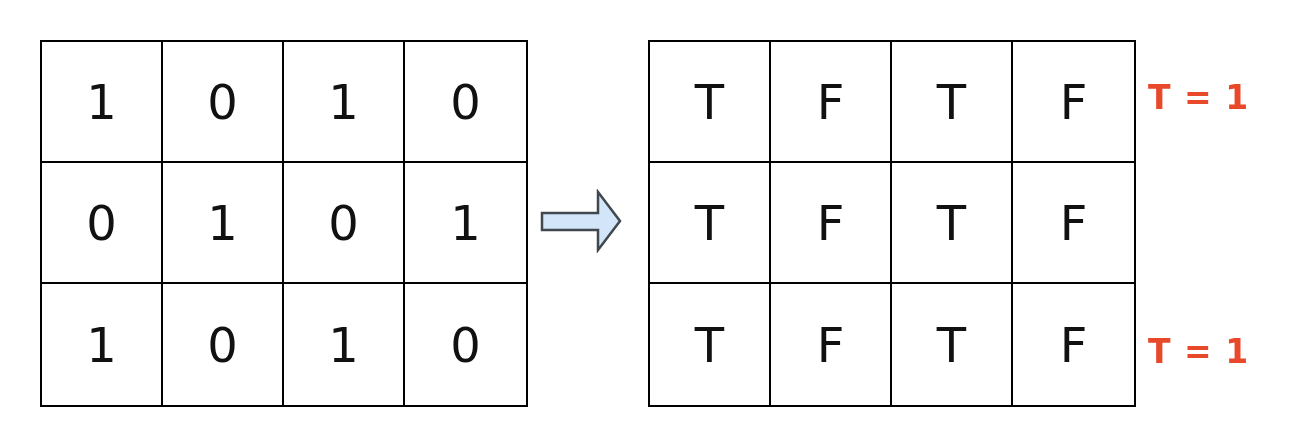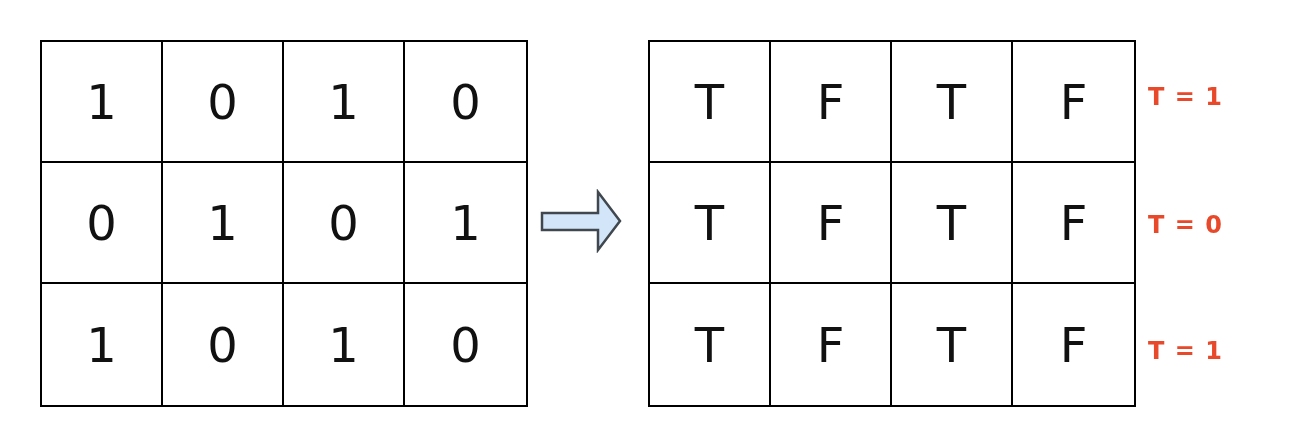--- a/index.html
+++ b/index.html
@@ -54,21 +54,21 @@
     stroke-width: 2.5;
     stroke-linejoin: miter;
   }
   .row-label {
     position: absolute;
     left: 1148px;
     width: 140px;
     height: 40px;
     display: flex;
     align-items: center;
-    font-size: 24px;
+    font-size: 33px;
     font-weight: bold;
     letter-spacing: 1px;
     color: var(--annotation-red, #e8492a);
     white-space: pre;
   }
   .row-label.r1 { top: 77px; }
   .row-label.r2 { top: 205px; }
   .row-label.r3 { top: 331px; }
 </style>
 </head>
@@ -106,16 +106,15 @@
     <div class="cell">F</div>
     <div class="cell">T</div>
     <div class="cell last-col">F</div>
     <div class="cell last-row">T</div>
     <div class="cell last-row">F</div>
     <div class="cell last-row">T</div>
     <div class="cell last-col last-row">F</div>
   </div>
 
   <div class="row-label r1">T = 1</div>
-  <div class="row-label r2">T = 0</div>
   <div class="row-label r3">T = 1</div>
 
 </div>
 
 </body></html>

